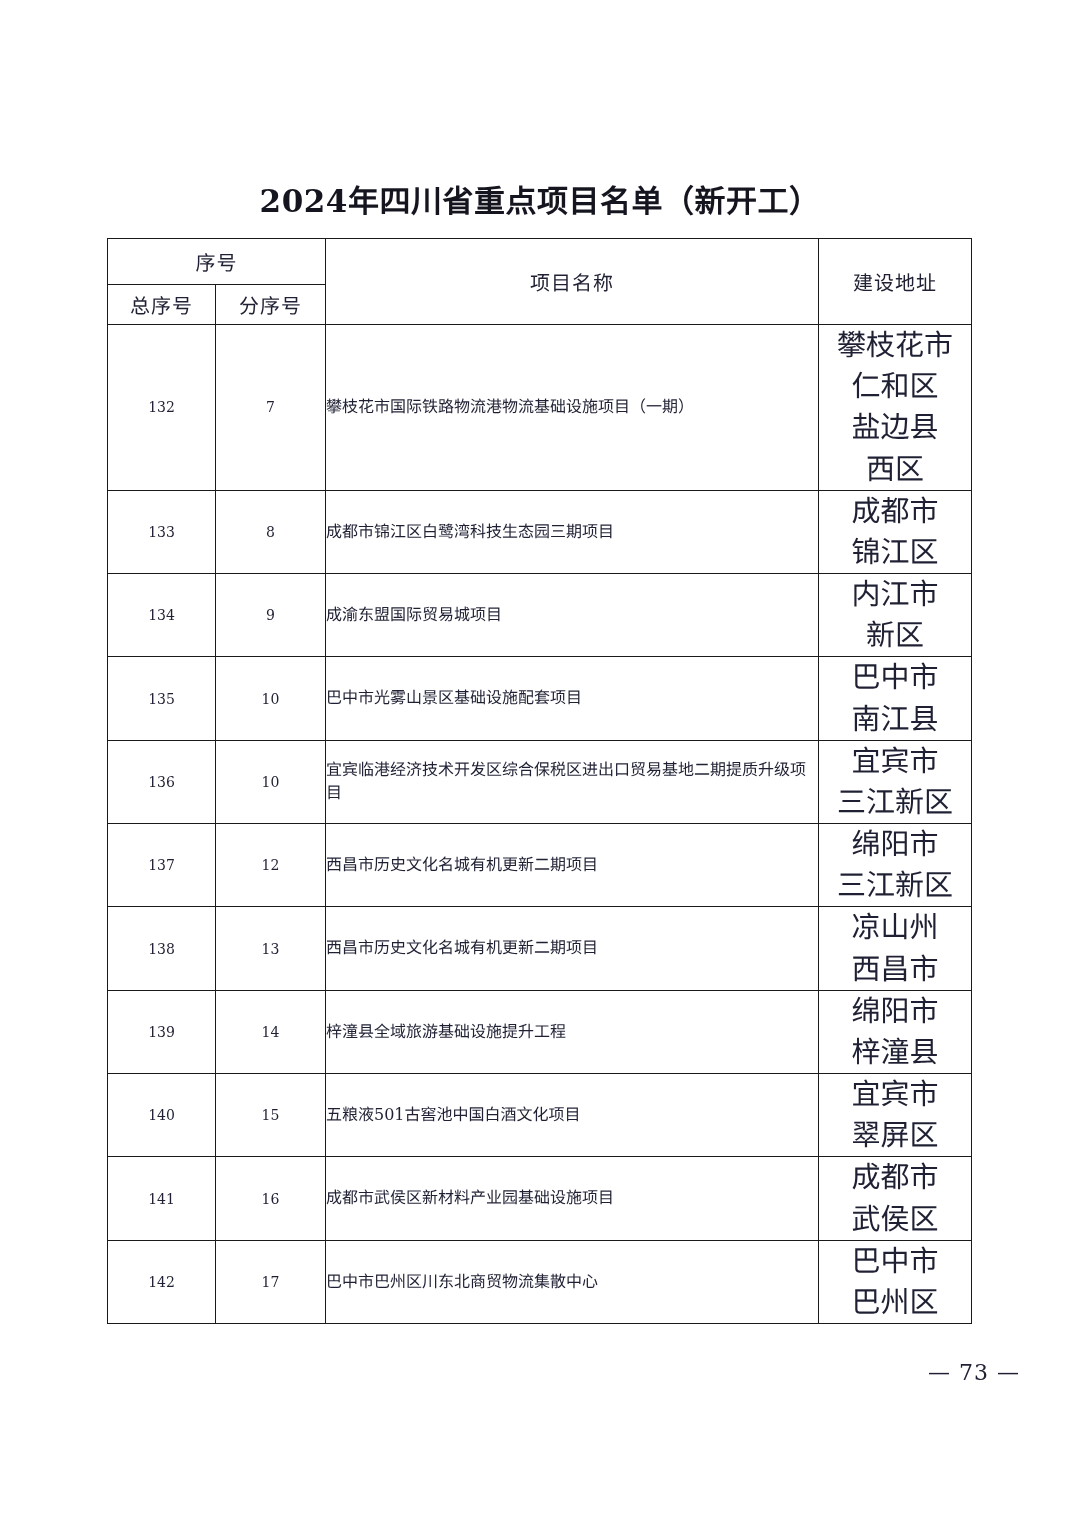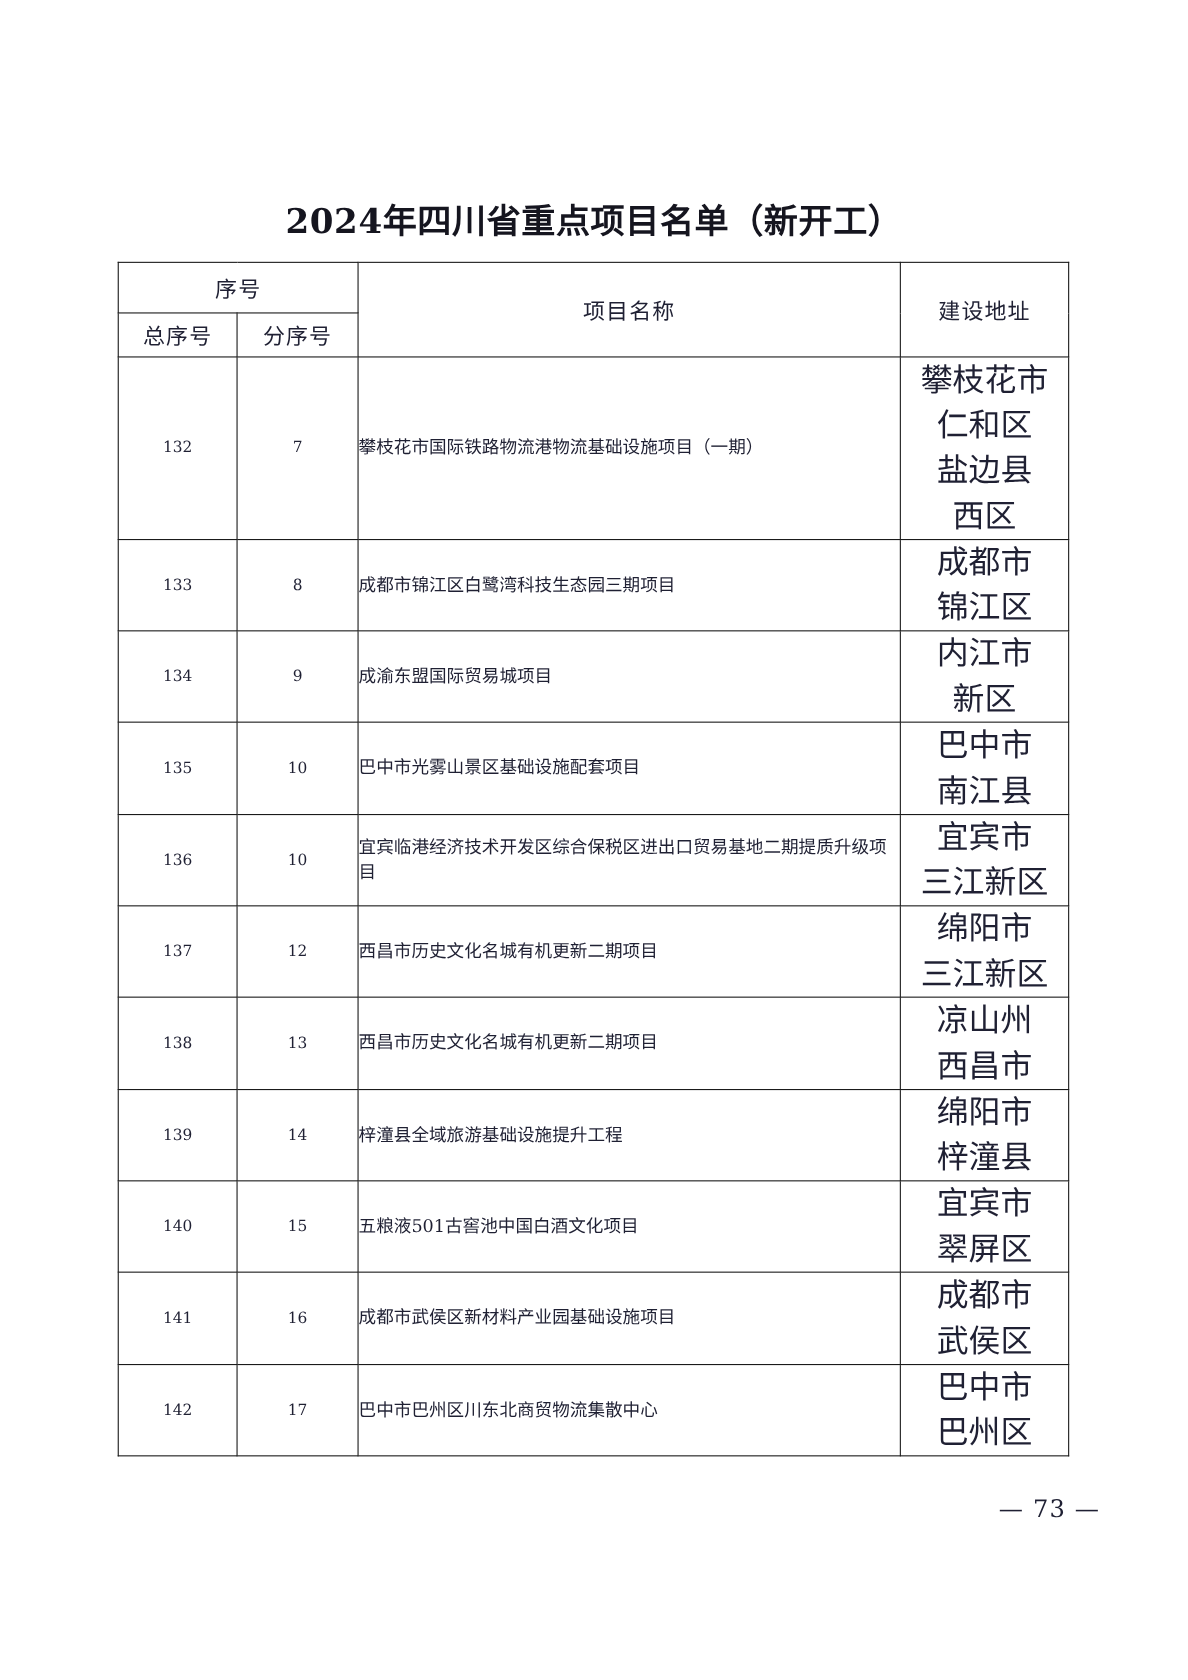--- a/index.html
+++ b/index.html
@@ -93,21 +93,21 @@
 
   .addr-line { display: block; white-space: nowrap; }
   .name-text { display: block; }
 
   .page-footer {
     position: absolute;
     left: 0;
     top: 1360px;
     width: 1080px;
     text-align: right;
-    padding-right: 80px;
+    padding-right: 60px;
     box-sizing: border-box;
     font-size: 22px;
     font-family: "DejaVu Serif", "Liberation Serif", serif;
     color: #1f2033;
     letter-spacing: 1px;
   }
 </style>
 </head>
 <body>
 

